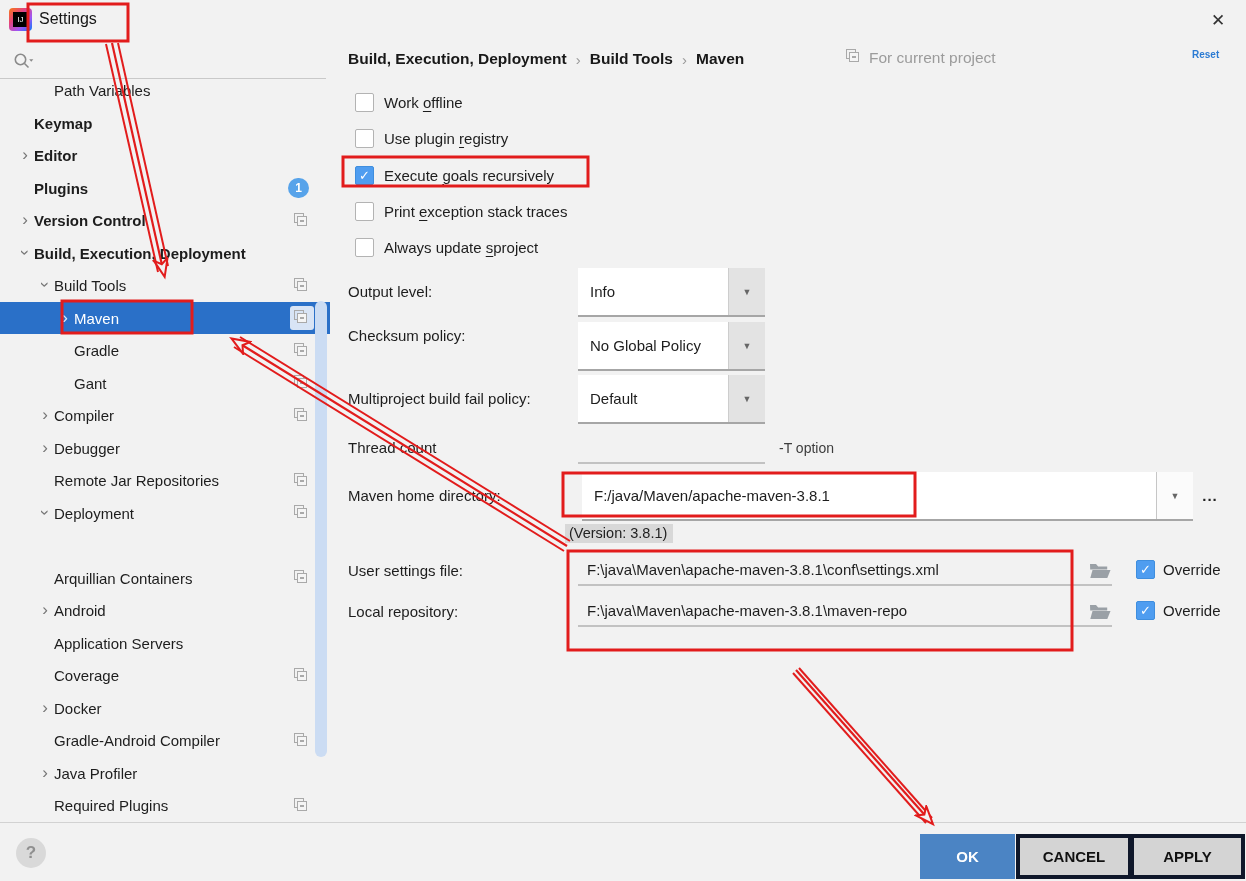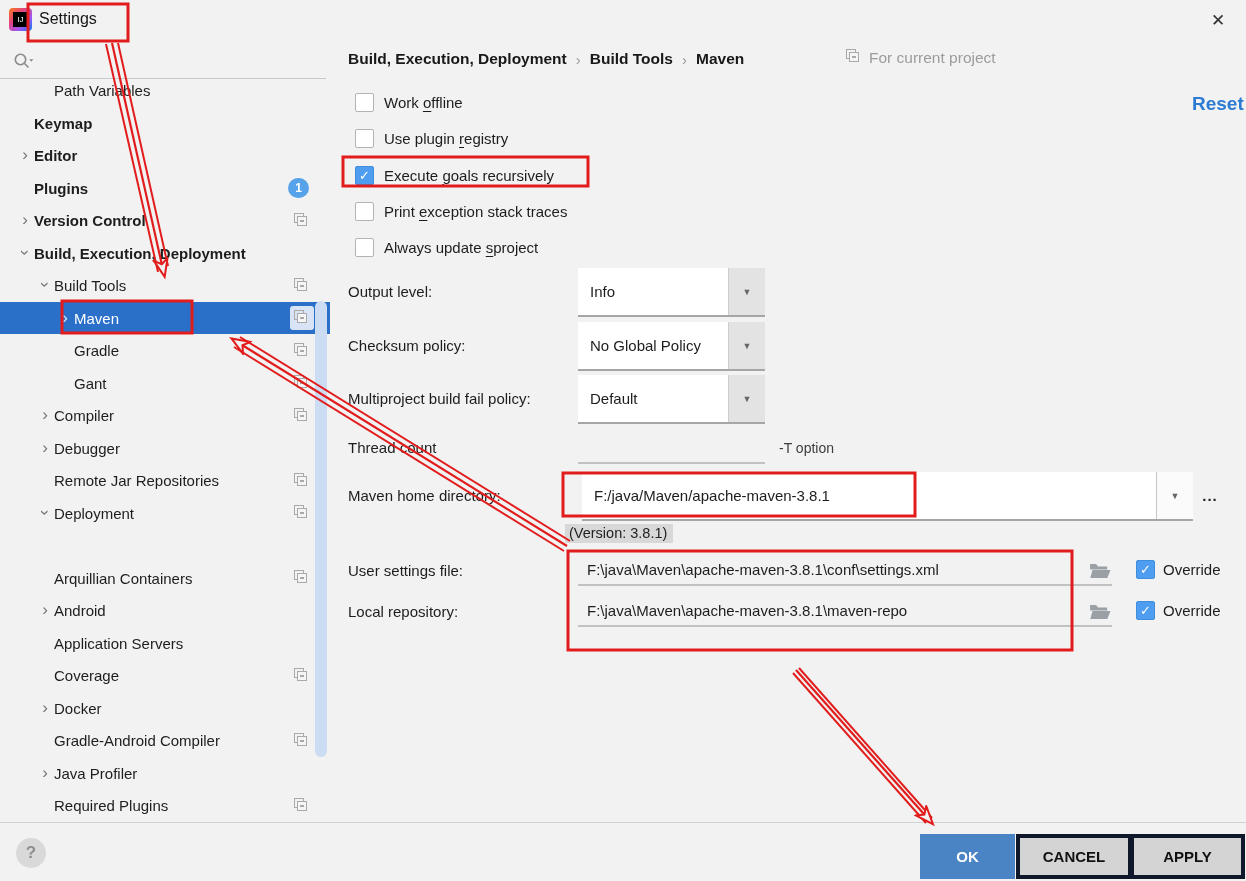--- a/index.html
+++ b/index.html
@@ -45,21 +45,21 @@
   .copyicon .fr{left:3px;top:3px;width:8px;height:8px;border:1.5px solid #a9a9a9;background:#f5f5f5;}
   .copyicon .dt{left:6px;top:7px;width:4px;height:2px;background:#a9a9a9;}
   .srow.sel .iconbox{position:absolute;left:290px;top:50%;transform:translateY(-50%);width:24px;height:24px;background:#d8e4f5;border-radius:3px;}
   .scrollthumb{position:absolute;left:315px;top:301px;width:12px;height:456px;background:#cbdcf3;border-radius:6px;}
 
   
   .crumbs{position:absolute;left:348px;top:48px;height:22px;display:flex;align-items:center;gap:9px;font-weight:bold;font-size:15.5px;color:#181818;}
   .crumb-sep{color:#9a9a9a;font-weight:normal;font-size:15px;}
   .scope{position:absolute;left:846px;top:49px;display:flex;align-items:center;gap:7px;color:#9b9b9b;font-size:15.5px;}
   .scope .copyicon{position:static;transform:none;flex:0 0 16px;}
-  .resetlink{position:absolute;left:1192px;top:49px;color:var(--link-blue,#2b7bd3);font-weight:bold;font-size:19px;margin-top:44px;}
+  .resetlink{position:absolute;left:1192px;top:49px;color:var(--link-blue,#2b7bd3);font-weight:bold;font-size:10px;}
 
   
   .cbrow{position:absolute;left:355px;display:flex;align-items:center;gap:10px;height:24px;}
   .cb{width:17px;height:17px;background:#fff;border:1.5px solid #b3b3b3;border-radius:2px;flex:0 0 17px;
       display:flex;align-items:center;justify-content:center;}
   .cb.on{background:var(--checkbox-blue,#4f9df0);border-color:#3f8ede;color:#fff;font-size:13px;font-weight:bold;}
   .cb .ck{transform:translateY(-0.5px);}
   .mn{text-decoration:underline;text-underline-offset:2.5px;}
   .flabel{position:absolute;left:348px;white-space:nowrap;color:#1d1d1d;}
   .combo{position:absolute;height:47px;background:#fff;border-bottom:2px solid #a6a6a6;display:flex;align-items:stretch;}
@@ -301,21 +301,21 @@
 </div>
 
 <div class="flabel" style="top:283px">Output level:</div>
 <div class="combo" style="left:578px;top:268px;width:187px">
   <span class="combo-val">Info</span>
   <span class="combo-btn">
       <span>▼</span>
     </span>
 </div>
 
-<div class="flabel" style="top:337px">Checksum policy:</div>
+<div class="flabel" style="top:327px">Checksum policy:</div>
 <div class="combo" style="left:578px;top:322px;width:187px">
   <span class="combo-val">No Global Policy</span>
   <span class="combo-btn">
       <span>▼</span>
     </span>
 </div>
 
 <div class="flabel" style="top:390px">Multiproject build fail policy:</div>
 <div class="combo" style="left:578px;top:375px;width:187px">
   <span class="combo-val">Default</span>

